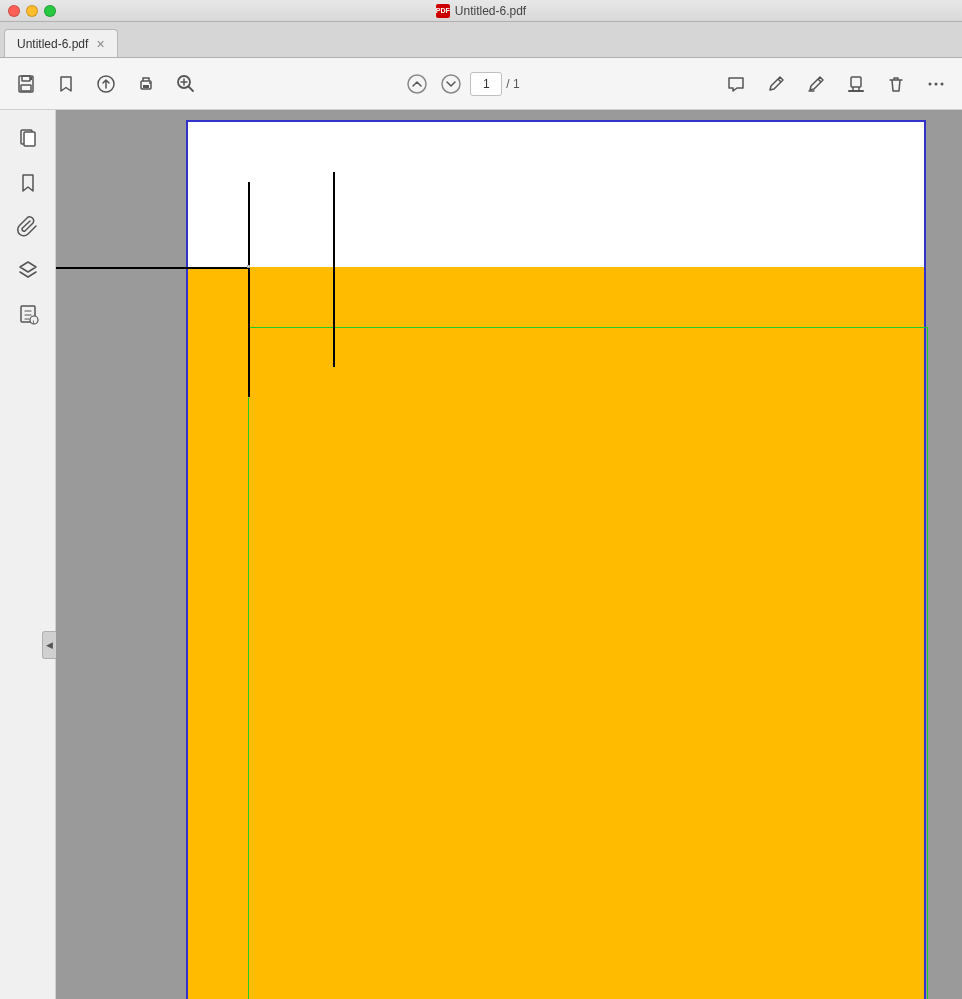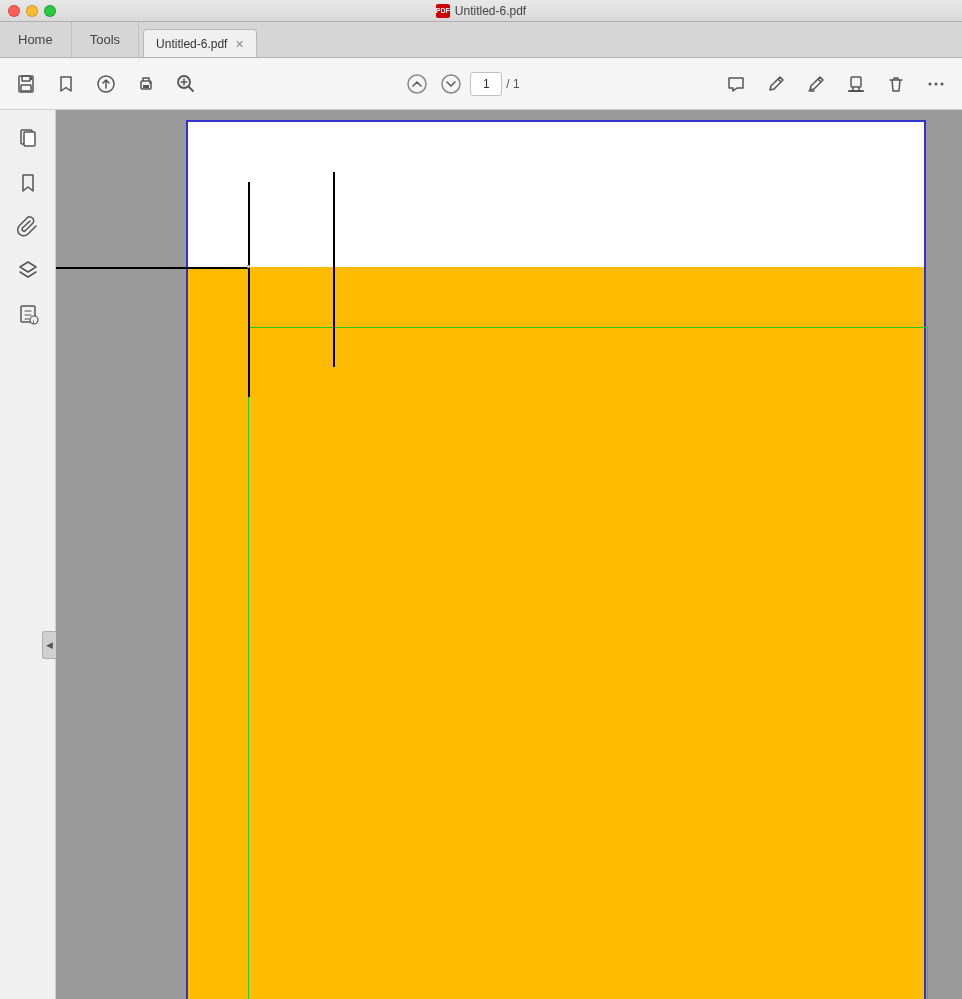--- a/index.html
+++ b/index.html
@@ -316,28 +316,20 @@
   </div>
   <div class="titlebar-title">
     <div class="titlebar-pdf-icon">
       <span>PDF</span>
     </div>
     <span>Untitled-6.pdf</span>
   </div>
 </div>
 
 <div class="tabbar">
-  <div class="nav-tabs-left">
-    <div class="nav-tab">
-      <span>Home</span>
-    </div>
-    <div class="nav-tab">
-      <span>Tools</span>
-    </div>
-  </div>
   <div class="doc-tab">
     <span>Untitled-6.pdf</span>
     <span class="doc-tab-close">×</span>
   </div>
 </div>
 
 <div class="toolbar">
   <button class="toolbar-btn">
     <svg width="20" height="20" viewBox="0 0 20 20" fill="none" xmlns="http://www.w3.org/2000/svg">
       <rect x="3" y="2" width="14" height="16" rx="1" stroke="#555" stroke-width="1.5"></rect>

